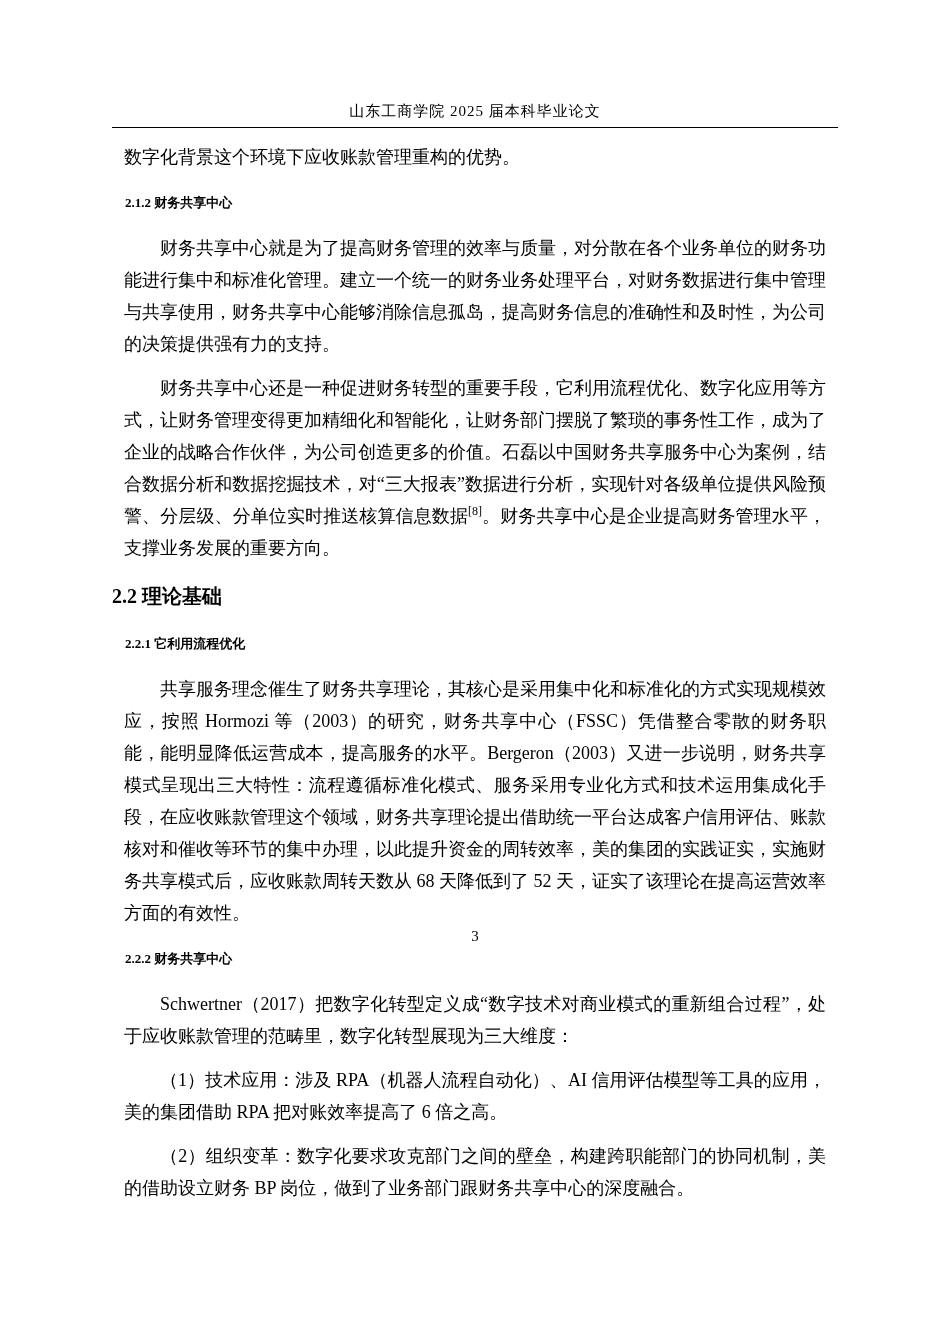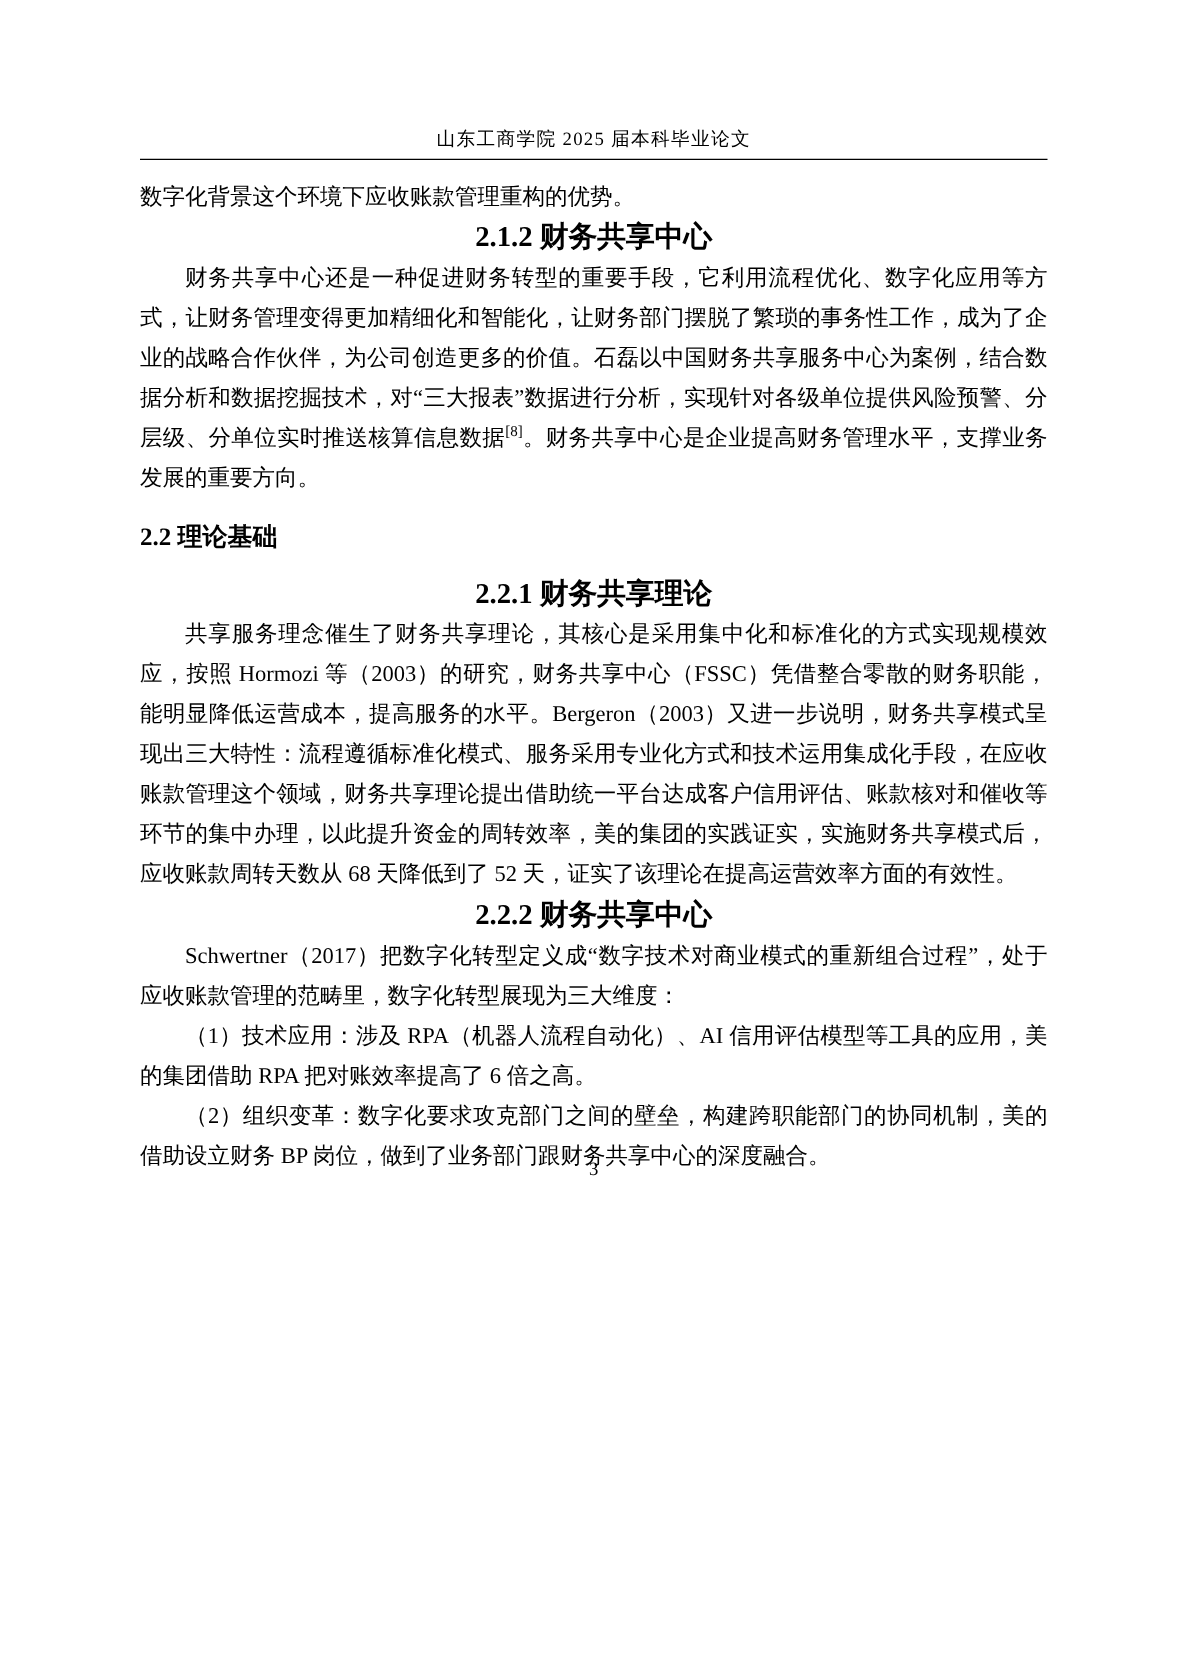--- a/index.html
+++ b/index.html
@@ -26,28 +26,28 @@
   .header-title {
     font-size: 15px;
     letter-spacing: 1px;
   }
   .content {
     margin-top: 13px;
     font-size: 18px;
     line-height: 32px;
     text-align: justify;
   }
-  .para { margin: 0; text-indent: 2em; }
+  .para { margin: 12px; text-indent: 2em; }
   .para.no-indent { text-indent: 0; }
   .sub-heading {
-    font-size: 23px;
+    font-size: 13px;
     font-weight: bold;
-    margin: 0;
+    margin: 13px;
     line-height: 33px;
-    text-align: center;
+    text-align: left;
   }
   .section-heading {
     font-size: 20px;
     font-weight: bold;
     margin: 14px 0 10px 0;
     line-height: 36px;
     text-align: left;
   }
   .ref {
     font-size: 12px;
@@ -70,26 +70,27 @@
   <header class="page-header">
     <div class="header-title">山东工商学院 2025 届本科毕业论文</div>
   </header>
 
   <main class="content">
 
     <p class="para no-indent">数字化背景这个环境下应收账款管理重构的优势。</p>
 
     <h3 class="sub-heading">2.1.2 财务共享中心</h3>
 
+    <p class="para">财务共享中心就是为了提高财务管理的效率与质量，对分散在各个业务单位的财务功能进行集中和标准化管理。建立一个统一的财务业务处理平台，对财务数据进行集中管理与共享使用，财务共享中心能够消除信息孤岛，提高财务信息的准确性和及时性，为公司的决策提供强有力的支持。</p>
 
     <p class="para"><span>财务共享中心还是一种促进财务转型的重要手段，它利用流程优化、数字化应用等方式，让财务管理变得更加精细化和智能化，让财务部门摆脱了繁琐的事务性工作，成为了企业的战略合作伙伴，为公司创造更多的价值。石磊以中国财务共享服务中心为案例，结合数据分析和数据挖掘技术，对“三大报表”数据进行分析，实现针对各级单位提供风险预警、分层级、分单位实时推送核算信息数据</span><sup class="ref">[8]</sup><span>。财务共享中心是企业提高财务管理水平，支撑业务发展的重要方向。</span></p>
 
     <h2 class="section-heading">2.2 理论基础</h2>
 
-    <h3 class="sub-heading">2.2.1 财务共享理论</h3>
+    <h3 class="sub-heading">2.2.1 它利用流程优化</h3>
 
     <p class="para">共享服务理念催生了财务共享理论，其核心是采用集中化和标准化的方式实现规模效应，按照 Hormozi 等（2003）的研究，财务共享中心（FSSC）凭借整合零散的财务职能，能明显降低运营成本，提高服务的水平。Bergeron（2003）又进一步说明，财务共享模式呈现出三大特性：流程遵循标准化模式、服务采用专业化方式和技术运用集成化手段，在应收账款管理这个领域，财务共享理论提出借助统一平台达成客户信用评估、账款核对和催收等环节的集中办理，以此提升资金的周转效率，美的集团的实践证实，实施财务共享模式后，应收账款周转天数从 68 天降低到了 52 天，证实了该理论在提高运营效率方面的有效性。</p>
 
     <h3 class="sub-heading">2.2.2 财务共享中心</h3>
 
     <p class="para">Schwertner（2017）把数字化转型定义成“数字技术对商业模式的重新组合过程”，处于应收账款管理的范畴里，数字化转型展现为三大维度：</p>
 
     <p class="para">（1）技术应用：涉及 RPA（机器人流程自动化）、AI 信用评估模型等工具的应用，美的集团借助 RPA 把对账效率提高了 6 倍之高。</p>
 
 

